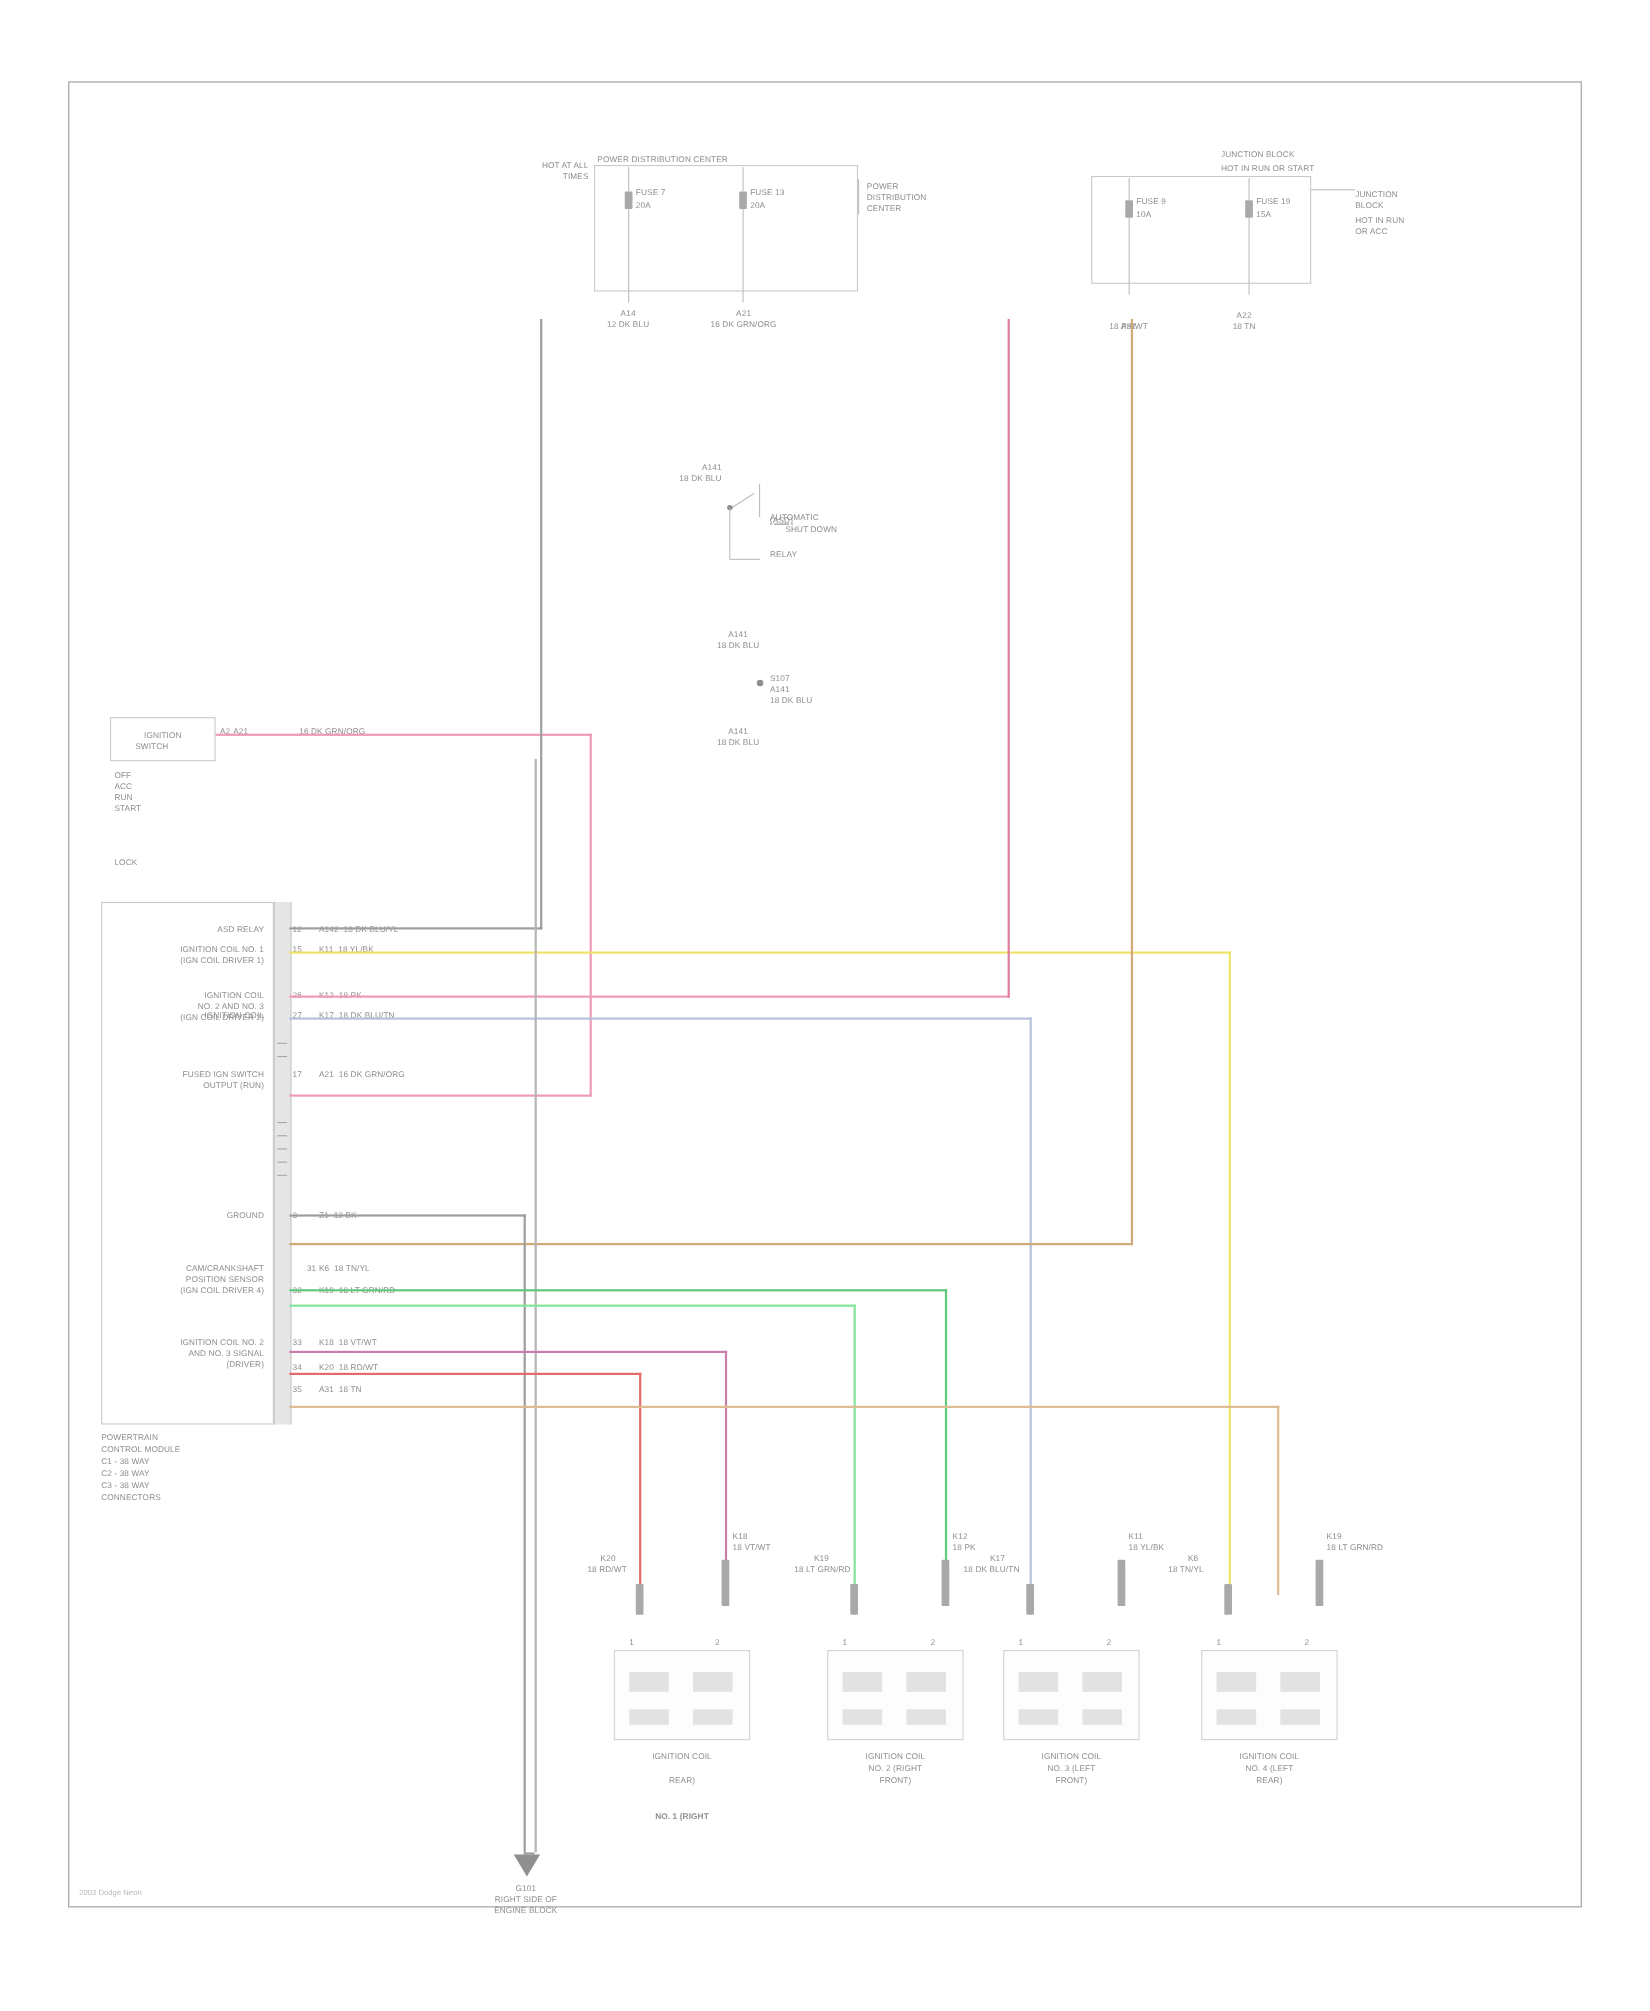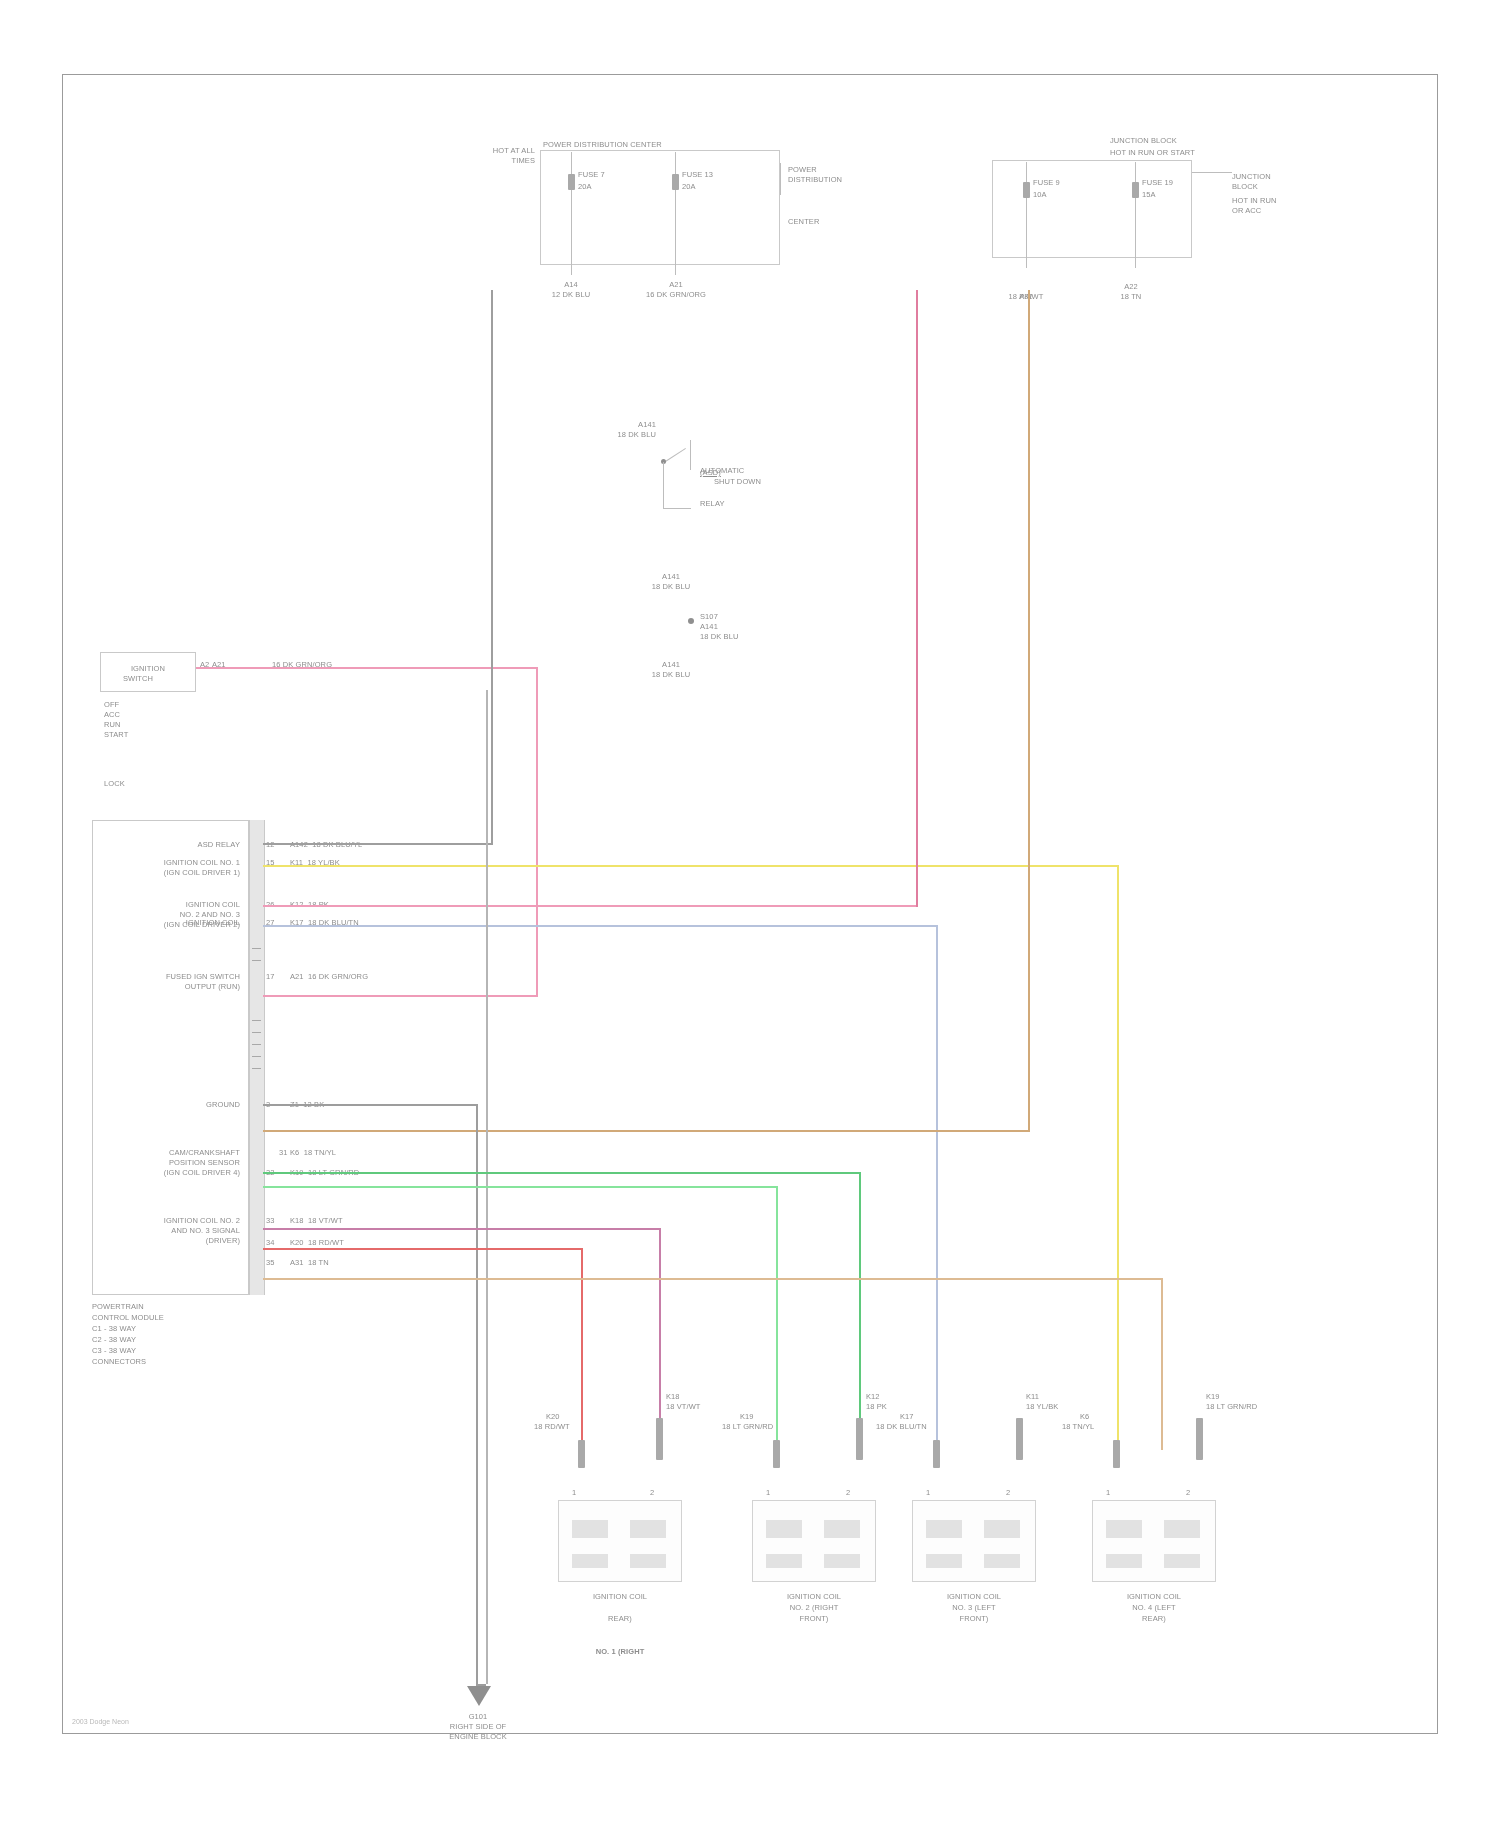--- a/index.html
+++ b/index.html
@@ -42,21 +42,21 @@
   <div class="wire" style="left:675px;top:152px;width:1.4px;height:22px;"></div>
   <div class="cap" style="left:672px;top:174px;width:7px;height:16px;"></div>
   <div class="wire" style="left:675px;top:190px;width:1.4px;height:85px;"></div>
   <div class="lbl" style="left:682px;top:170px;">FUSE 13</div>
   <div class="lbl" style="left:682px;top:182px;">20A</div>
   <div class="lbl c" style="left:645px;top:280px;width:62px;">A21</div>
   <div class="lbl c" style="left:645px;top:290px;width:62px;">16 DK GRN/ORG</div>
 
   <div class="lbl" style="left:788px;top:165px;">POWER</div>
   <div class="lbl" style="left:788px;top:175px;">DISTRIBUTION</div>
-  <div class="lbl" style="left:788px;top:185px;margin-top:32px;">CENTER</div>
+  <div class="lbl" style="left:788px;top:185px;">CENTER</div>
   <div class="wire" style="left:780px;top:163px;width:1.2px;height:32px;"></div>
 
   <div class="box" style="left:992px;top:160px;width:200px;height:98px;"></div>
   <div class="lbl" style="left:1110px;top:136px;width:120px;">JUNCTION BLOCK</div>
   <div class="lbl" style="left:1110px;top:148px;width:140px;">HOT IN RUN OR START</div>
 
   <div class="wire" style="left:1026px;top:162px;width:1.4px;height:20px;"></div>
   <div class="cap" style="left:1023px;top:182px;width:7px;height:16px;"></div>
   <div class="wire" style="left:1026px;top:198px;width:1.4px;height:70px;"></div>
   <div class="lbl" style="left:1033px;top:178px;">FUSE 9</div>

